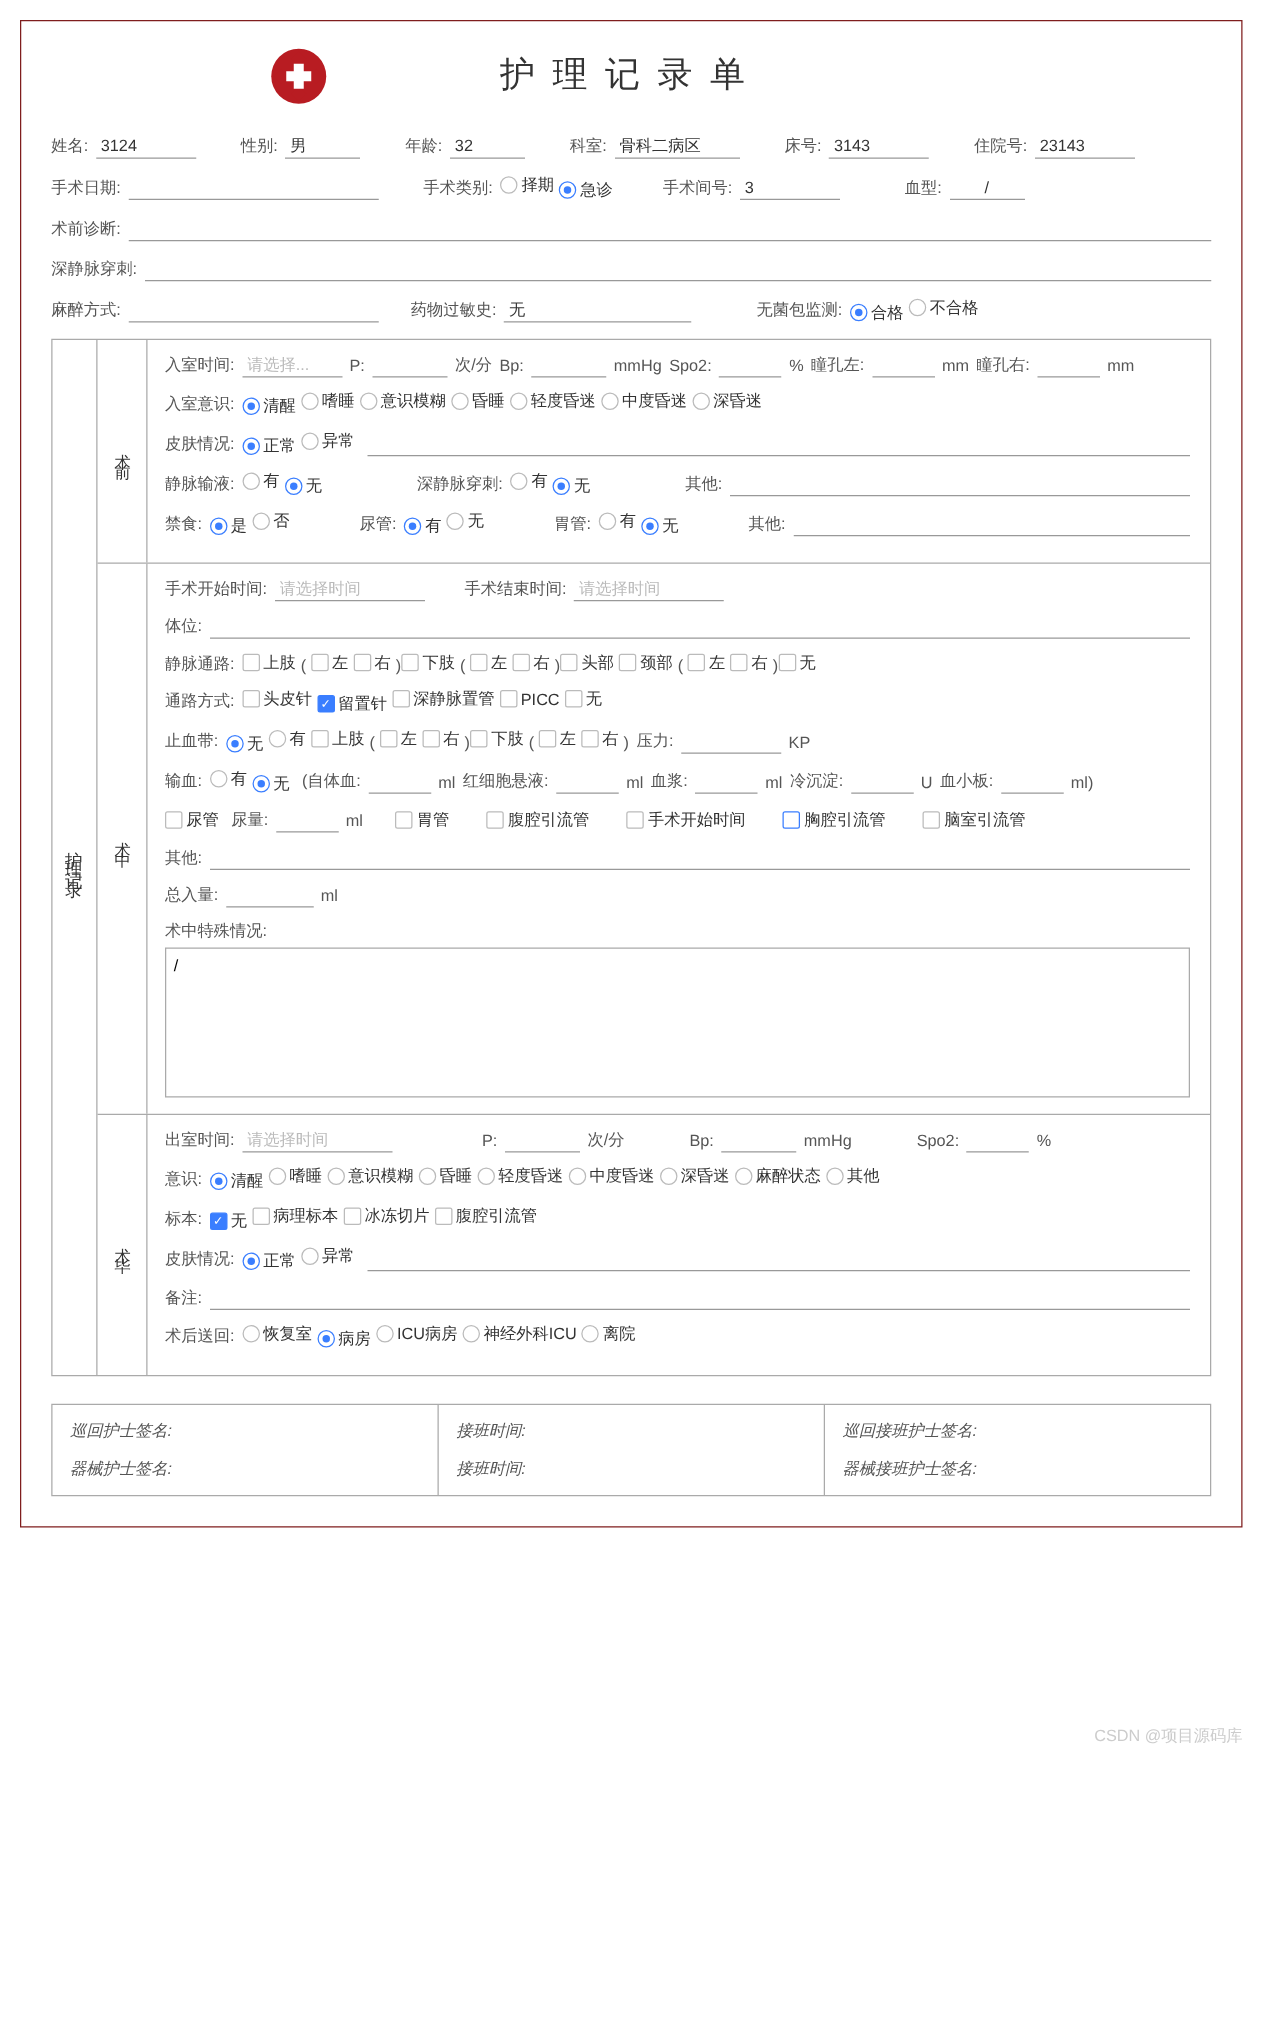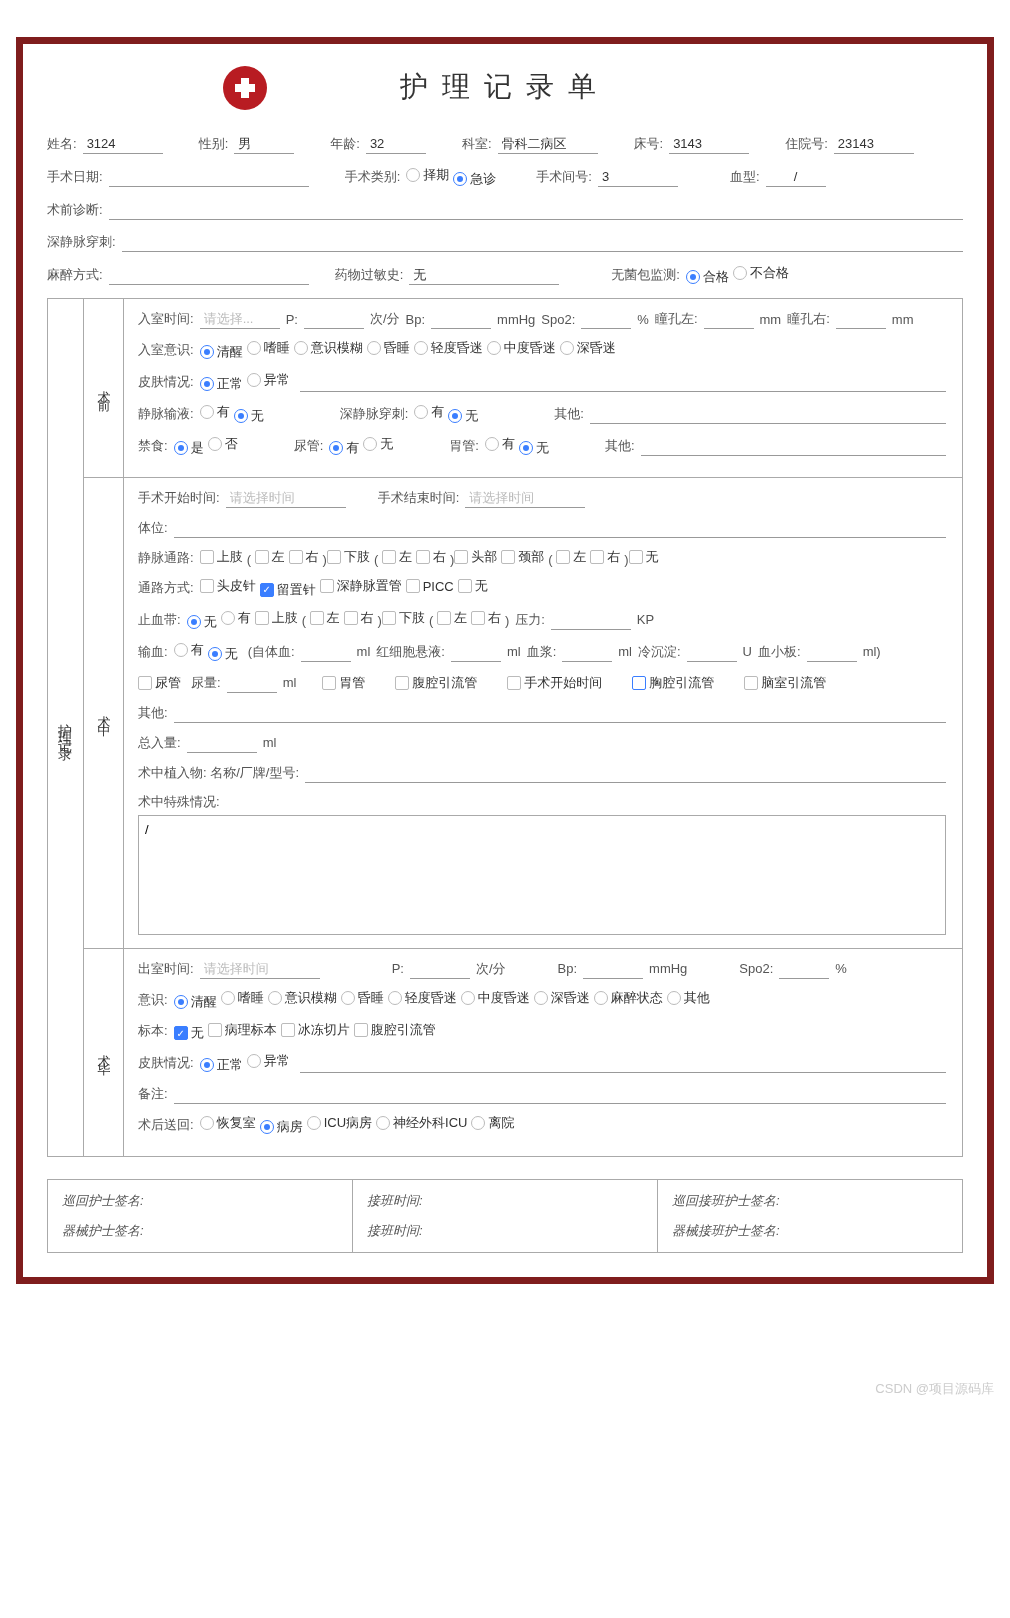--- a/index.html
+++ b/index.html
@@ -1,18 +1,18 @@
 <!DOCTYPE html>
 <html><head>
 <meta charset="utf-8">
 <style>
 * { box-sizing: border-box; margin: 0; padding: 0; }
 body { font-family: "Microsoft YaHei", sans-serif; font-size: 13px; color: #333; background: #fff; }
 .page { width: 1010px; height: 1618px; padding: 16px; position: relative; }
-.form-box { border: 7px solid #7f1d1d; padding: 24px; position: relative; margin-top: 21px; }
+.form-box { border: 1px solid #7f1d1d; padding: 24px; position: relative; }
 .header { text-align: center; position: relative; margin-bottom: 28px; }
 .title { font-size: 28px; font-weight: 400; letter-spacing: 14px; display: inline-block; }
 .logo { position: absolute; left: 174px; top: -4px; width: 48px; height: 48px; }
 .row { display: flex; align-items: center; margin-bottom: 12px; gap: 6px; flex-wrap: wrap; }
 .lbl { color: #555; white-space: nowrap; }
 .uline { border: none; border-bottom: 1px solid #999; background: transparent; padding: 2px 4px; font-size: 13px; color: #333; min-width: 0; }.w50{width:50px}.w60{width:60px}.w70{width:70px}.w80{width:80px}.w100{width:100px}.w120{width:120px}.w150{width:150px}.w200{width:200px}.flex1{flex:1}
 .uline::placeholder { color: #bbb; }
 .radio-ctl, .check-ctl { display: inline-flex; align-items: center; gap: 3px; margin-right: 4px; cursor: pointer; }
 .radio-dot { width: 14px; height: 14px; border: 1px solid #bbb; border-radius: 50%; display: inline-flex; align-items: center; justify-content: center; flex-shrink: 0; }
 .radio-dot.sel { border-color: #3a7eff; }
@@ -395,24 +395,20 @@
               </div>
           <div class="row">
                 <span class="lbl">其他:</span>
                 <input class="uline flex1" style="">
               </div>
           <div class="row">
                 <span class="lbl">总入量:</span>
                 <input class="uline w70" style="">
                 <span class="lbl">ml</span>
               </div>
-          <div class="row">
-                <span class="lbl">术中植入物: 名称/厂牌/型号:</span>
-                <input class="uline flex1" style="">
-              </div>
           <div class="row" style="margin-bottom:4px">
                 <span class="lbl">术中特殊情况:</span>
               </div>
           <textarea class="textarea" style="">/</textarea>
         </div>
       </div>
 
       <div class="section">
         <div class="slabel">术毕</div>
         <div class="sbody">

